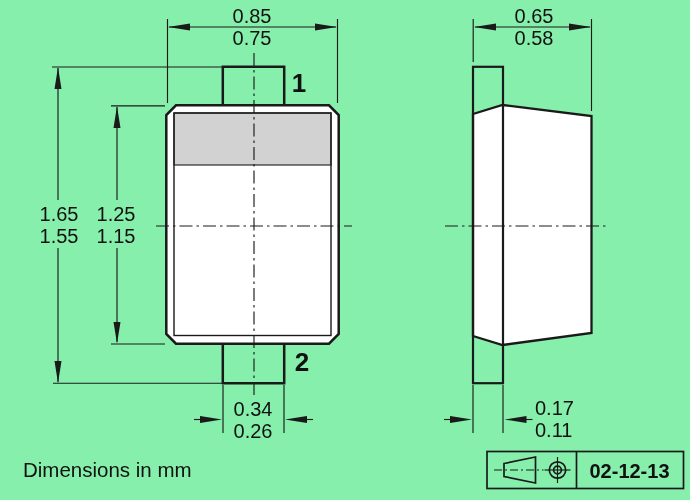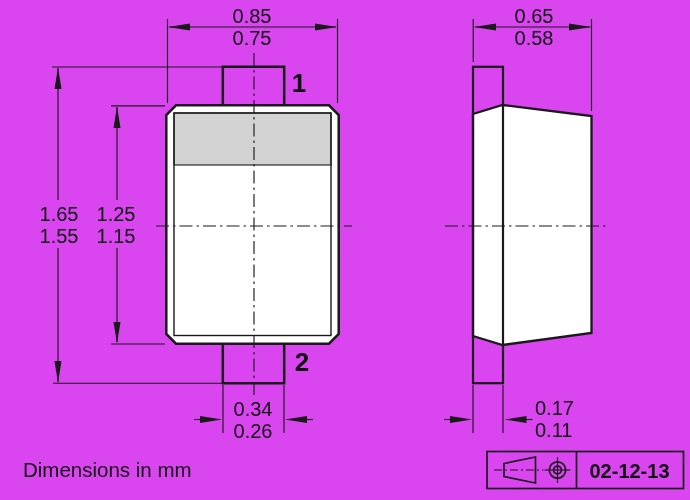--- a/index.html
+++ b/index.html
@@ -1,19 +1,19 @@
 <!DOCTYPE html>
 <html><head>
 <meta charset="utf-8">
 <style>
   html,body{margin:0;padding:0;background:#ffffff;}
   .stage{
     position:relative;
     width:690px;height:500px;
-    background:#d946ef;
+    background:#86efac;
     font-family:"Liberation Sans", sans-serif;
     overflow:hidden;
   }
   svg{display:block;}
   svg text{
     font-family:"Liberation Sans", sans-serif;
     fill:#111111;
     font-size:20px;
   }
   svg text.dim{font-size:20px;}

